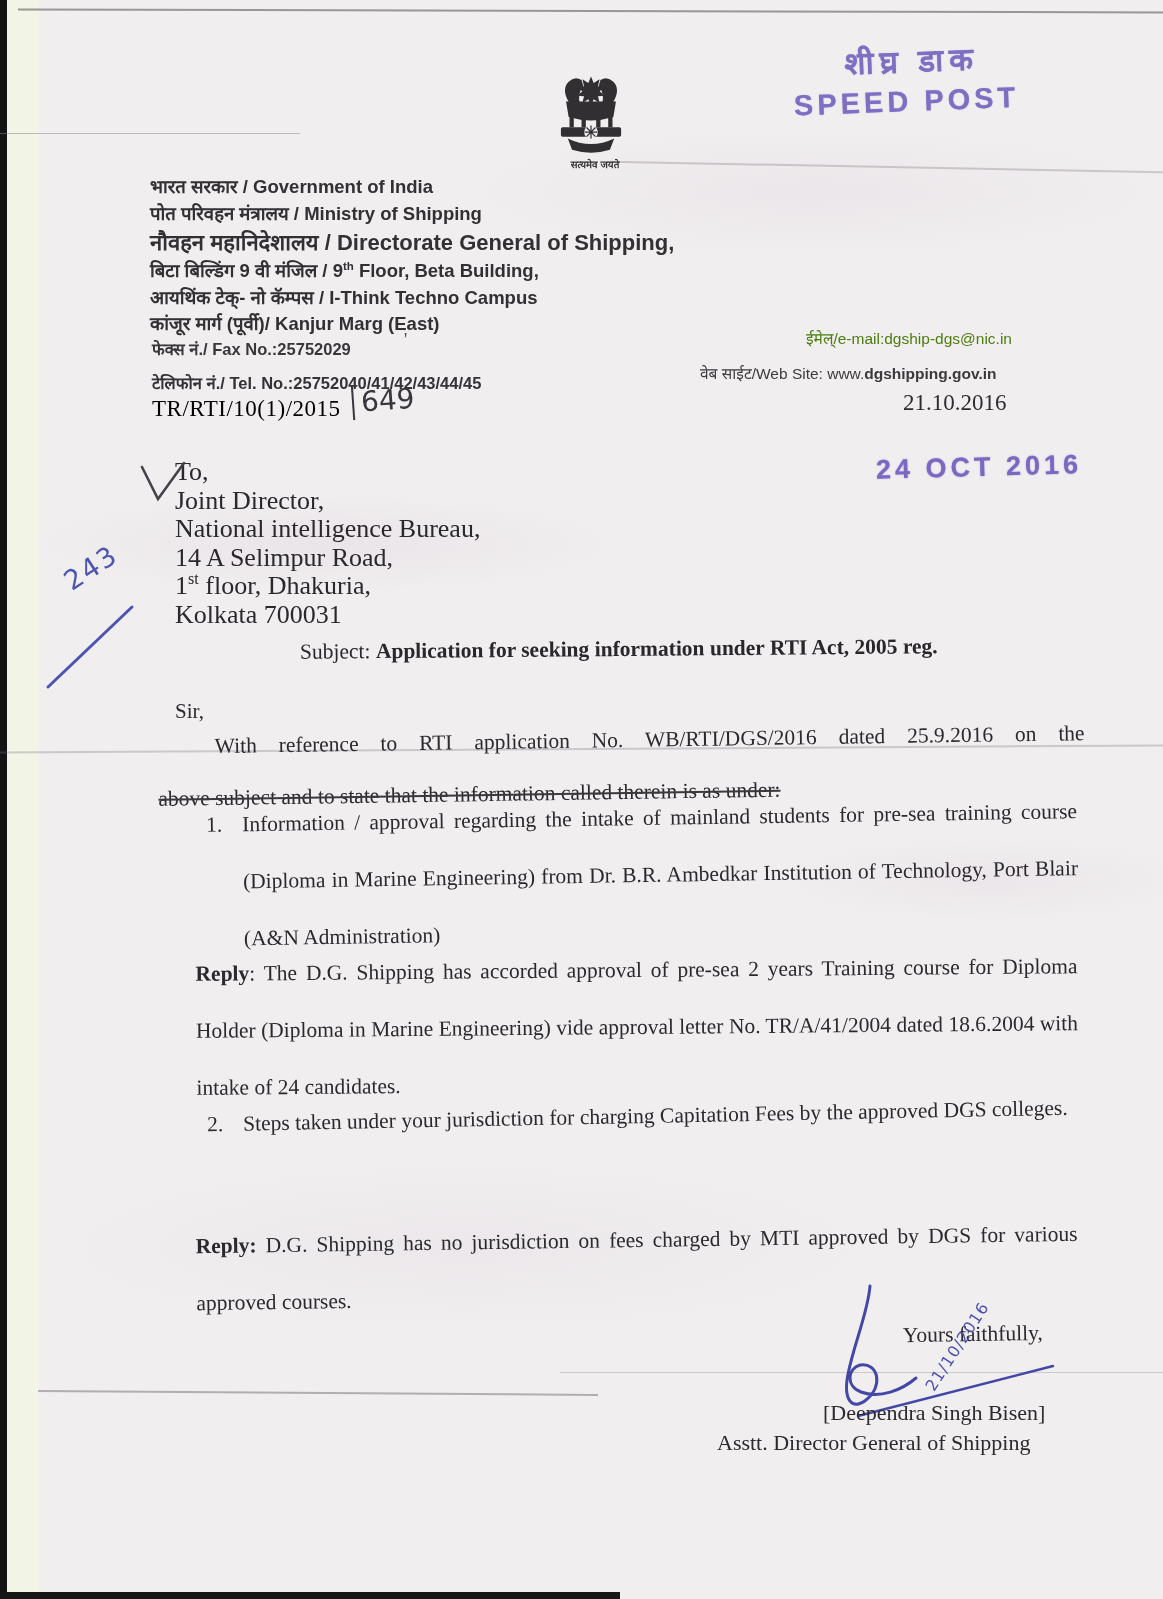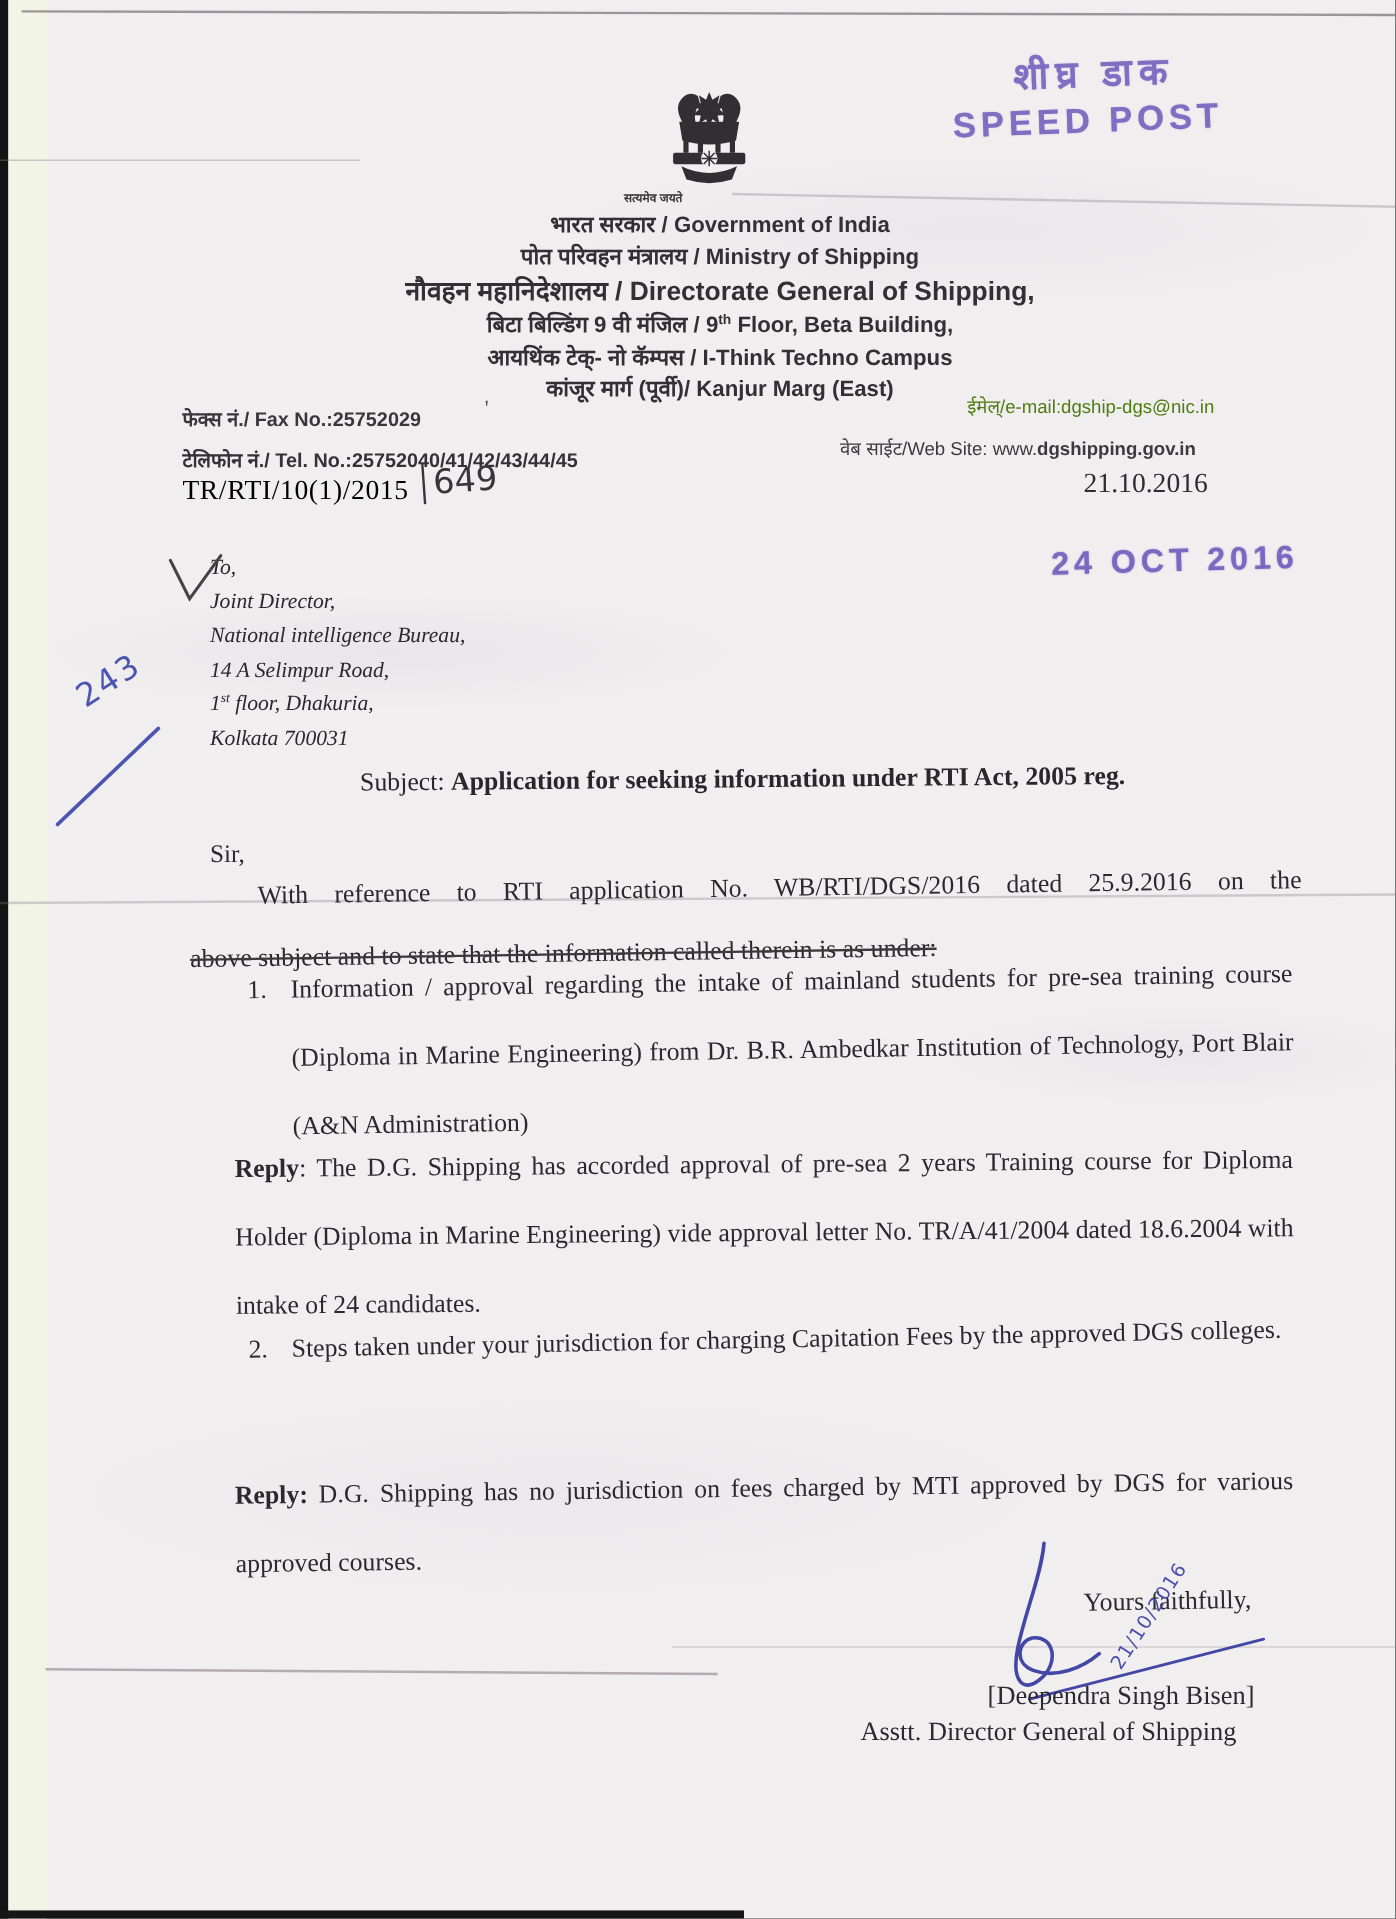--- a/index.html
+++ b/index.html
@@ -32,26 +32,26 @@
   .speedpost .en{display:block; font-size:29px; letter-spacing:4px; margin-top:4px;}
   .received{
     position:absolute; left:876px; top:452px;
     font-family:"Liberation Sans", sans-serif; font-weight:bold; font-size:27px;
     letter-spacing:4px; color:#7b68c0; transform:rotate(-1.6deg);
     text-shadow:0 0 1.5px rgba(123,104,192,.8);
   }
   
   .emblem{position:absolute; left:543px; top:74px;}
   .motto{
-    position:absolute; left:520px; top:157px; width:150px; 
+    position:absolute; left:520px; top:157px; width:150px; text-align:center;
     font-family:"Liberation Sans", sans-serif; font-size:10px; font-weight:bold; color:#3a3739;
   }
   
   .header{
-    position:absolute; left:150px; top:174px; width:900px; text-align:center;
+    position:absolute; left:150px; top:174px; width:900px; text-align:left;
     font-family:"Liberation Sans", sans-serif; font-weight:bold; color:#323033;
   }
   .header .l{font-size:18.5px; line-height:26.5px;}
   .header .big{font-size:22px; line-height:31px;}
   sup{vertical-align:super; font-size:0.62em; line-height:0;}
   .fax{position:absolute; left:152px; top:337px; font-family:"Liberation Sans", sans-serif;
        font-size:16.5px; font-weight:600; color:#39373a;}
   .stray{position:absolute; left:404px; top:330px; font-size:18px; color:#4a484b;}
   .email{position:absolute; left:806px; top:327px; font-family:"Liberation Sans", sans-serif;
        font-size:15.5px; color:#4d7c0f;}
@@ -61,21 +61,21 @@
        font-size:15.5px; color:#3c3a3d;}
   .web b{font-weight:bold;}
   .refno{position:absolute; left:152px; top:396px; font-size:23px; color:#000000; letter-spacing:.5px;}
   .ref649{
     position:absolute; left:352px; top:384px; font-family:"DejaVu Sans", sans-serif;
     font-size:28px; color:#38363c; transform:rotate(-4deg);
     border-left:2.5px solid #38363c; padding-left:7px; line-height:34px;
   }
   .ldate{position:absolute; left:903px; top:390px; font-size:23px; color:#2e2c30;}
   
-  .recipient{position:absolute; left:175px; top:458px; font-size:18px; line-height:28.5px; color:#2a282c;font-style:italic;}
+  .recipient{position:absolute; left:175px; top:458px; font-size:26px; line-height:28.5px; color:#2a282c;}
   .margin-note{
     position:absolute; left:62px; top:552px; font-family:"DejaVu Sans", sans-serif;
     font-size:27px; color:#4c55b0; transform:rotate(-33deg); letter-spacing:2px;
   }
   .blue-stroke{position:absolute; pointer-events:none;}
   
   .subject{position:absolute; left:300px; top:637px; font-size:21.5px; color:#29272b; transform:rotate(-0.5deg);}
   .subject b{font-weight:bold;}
   
   .sir{position:absolute; left:175px; top:699px; font-size:21px;}

